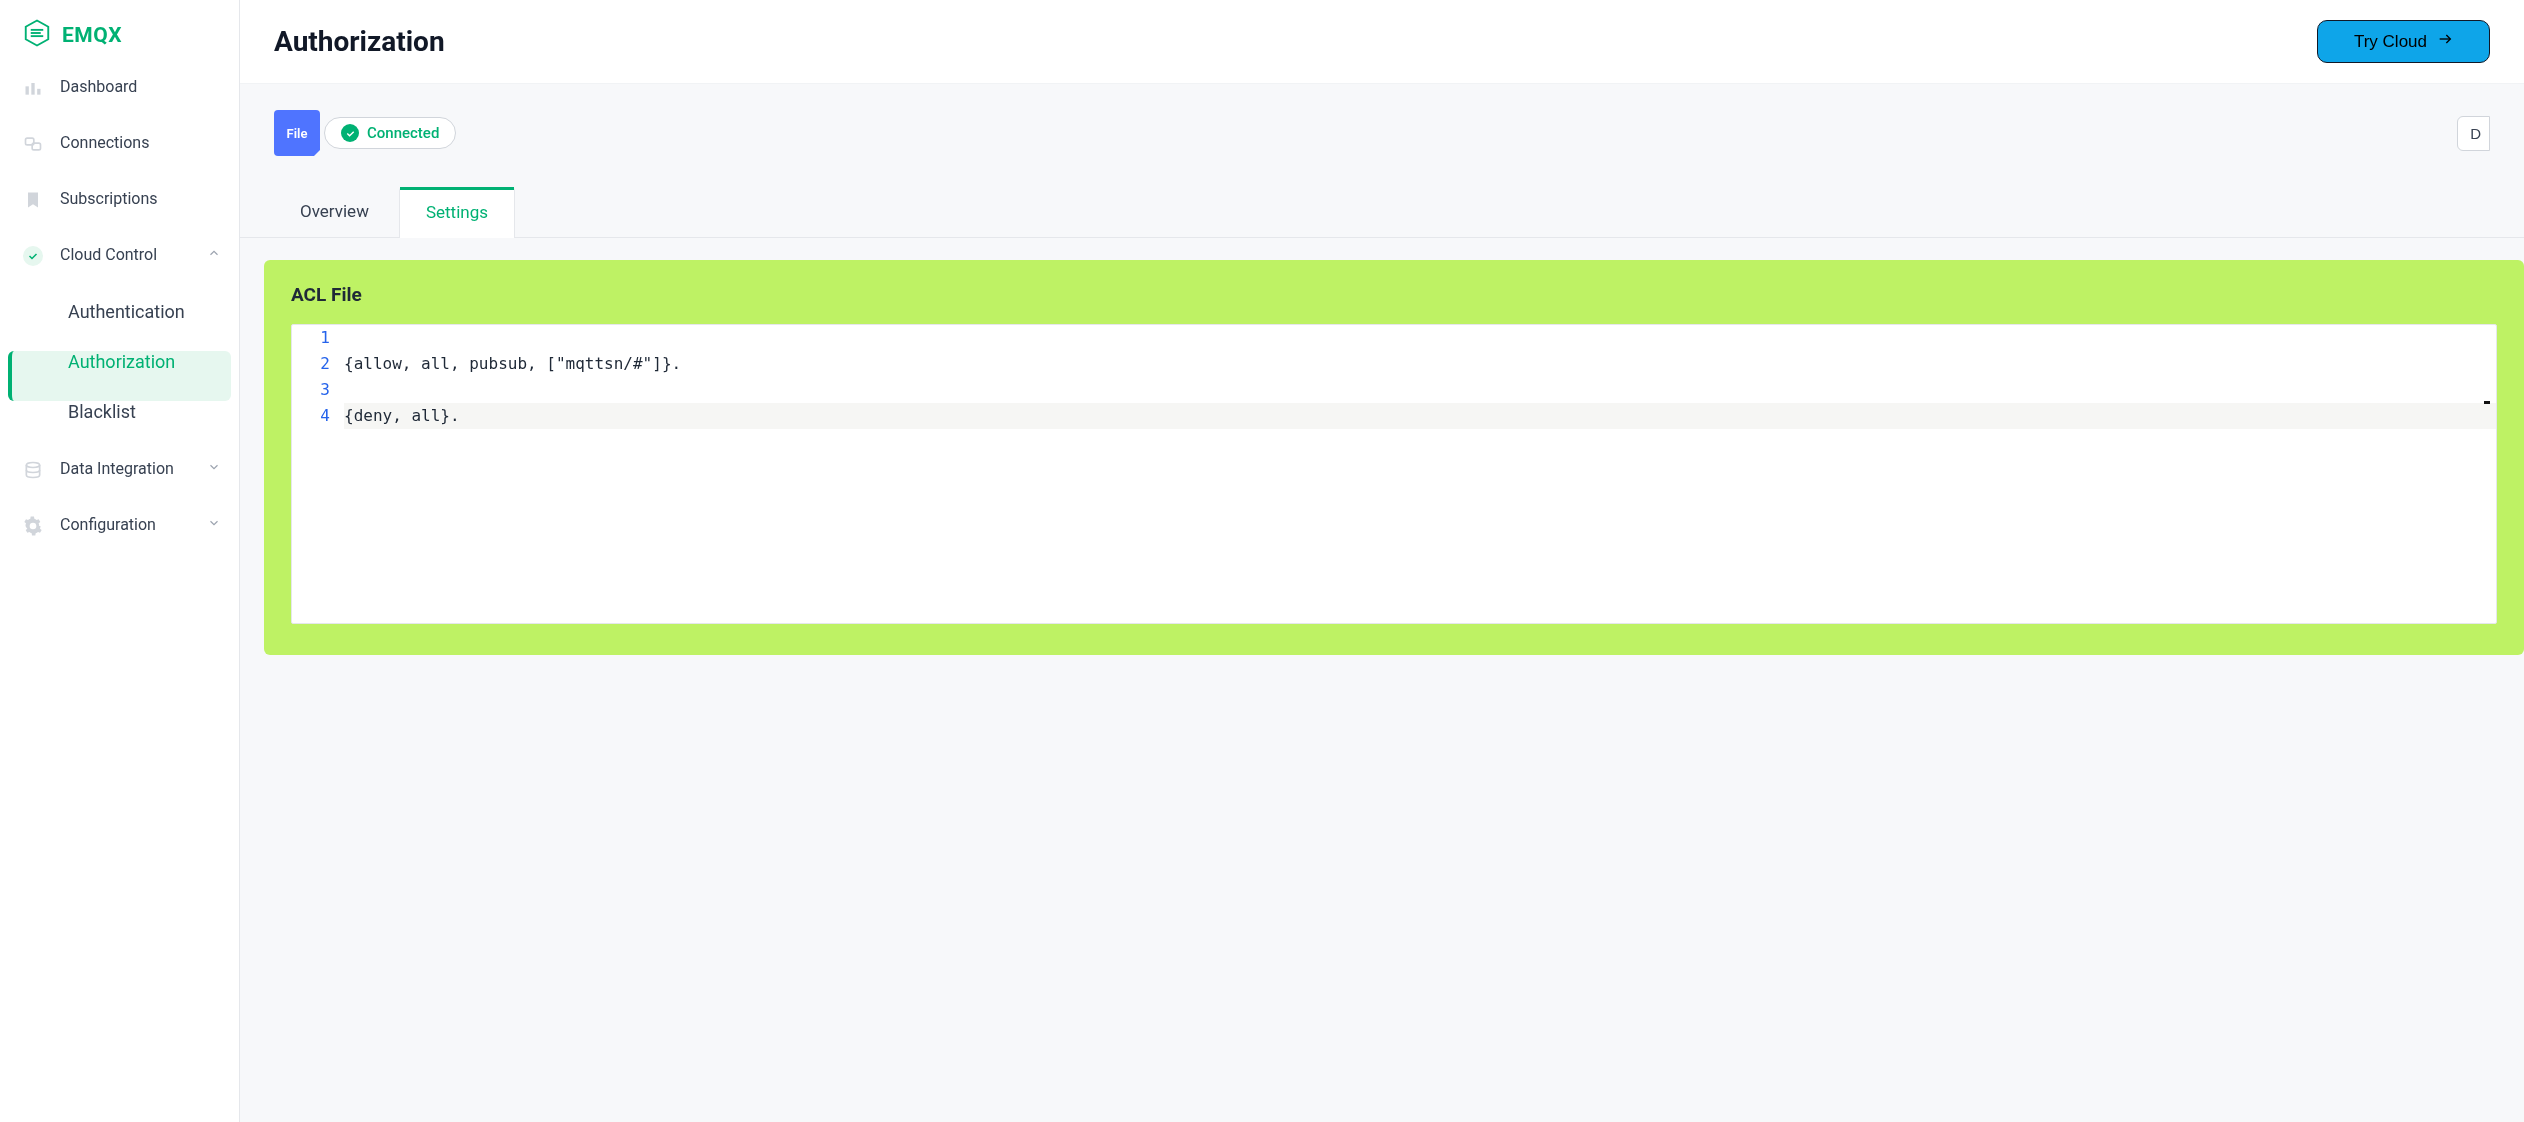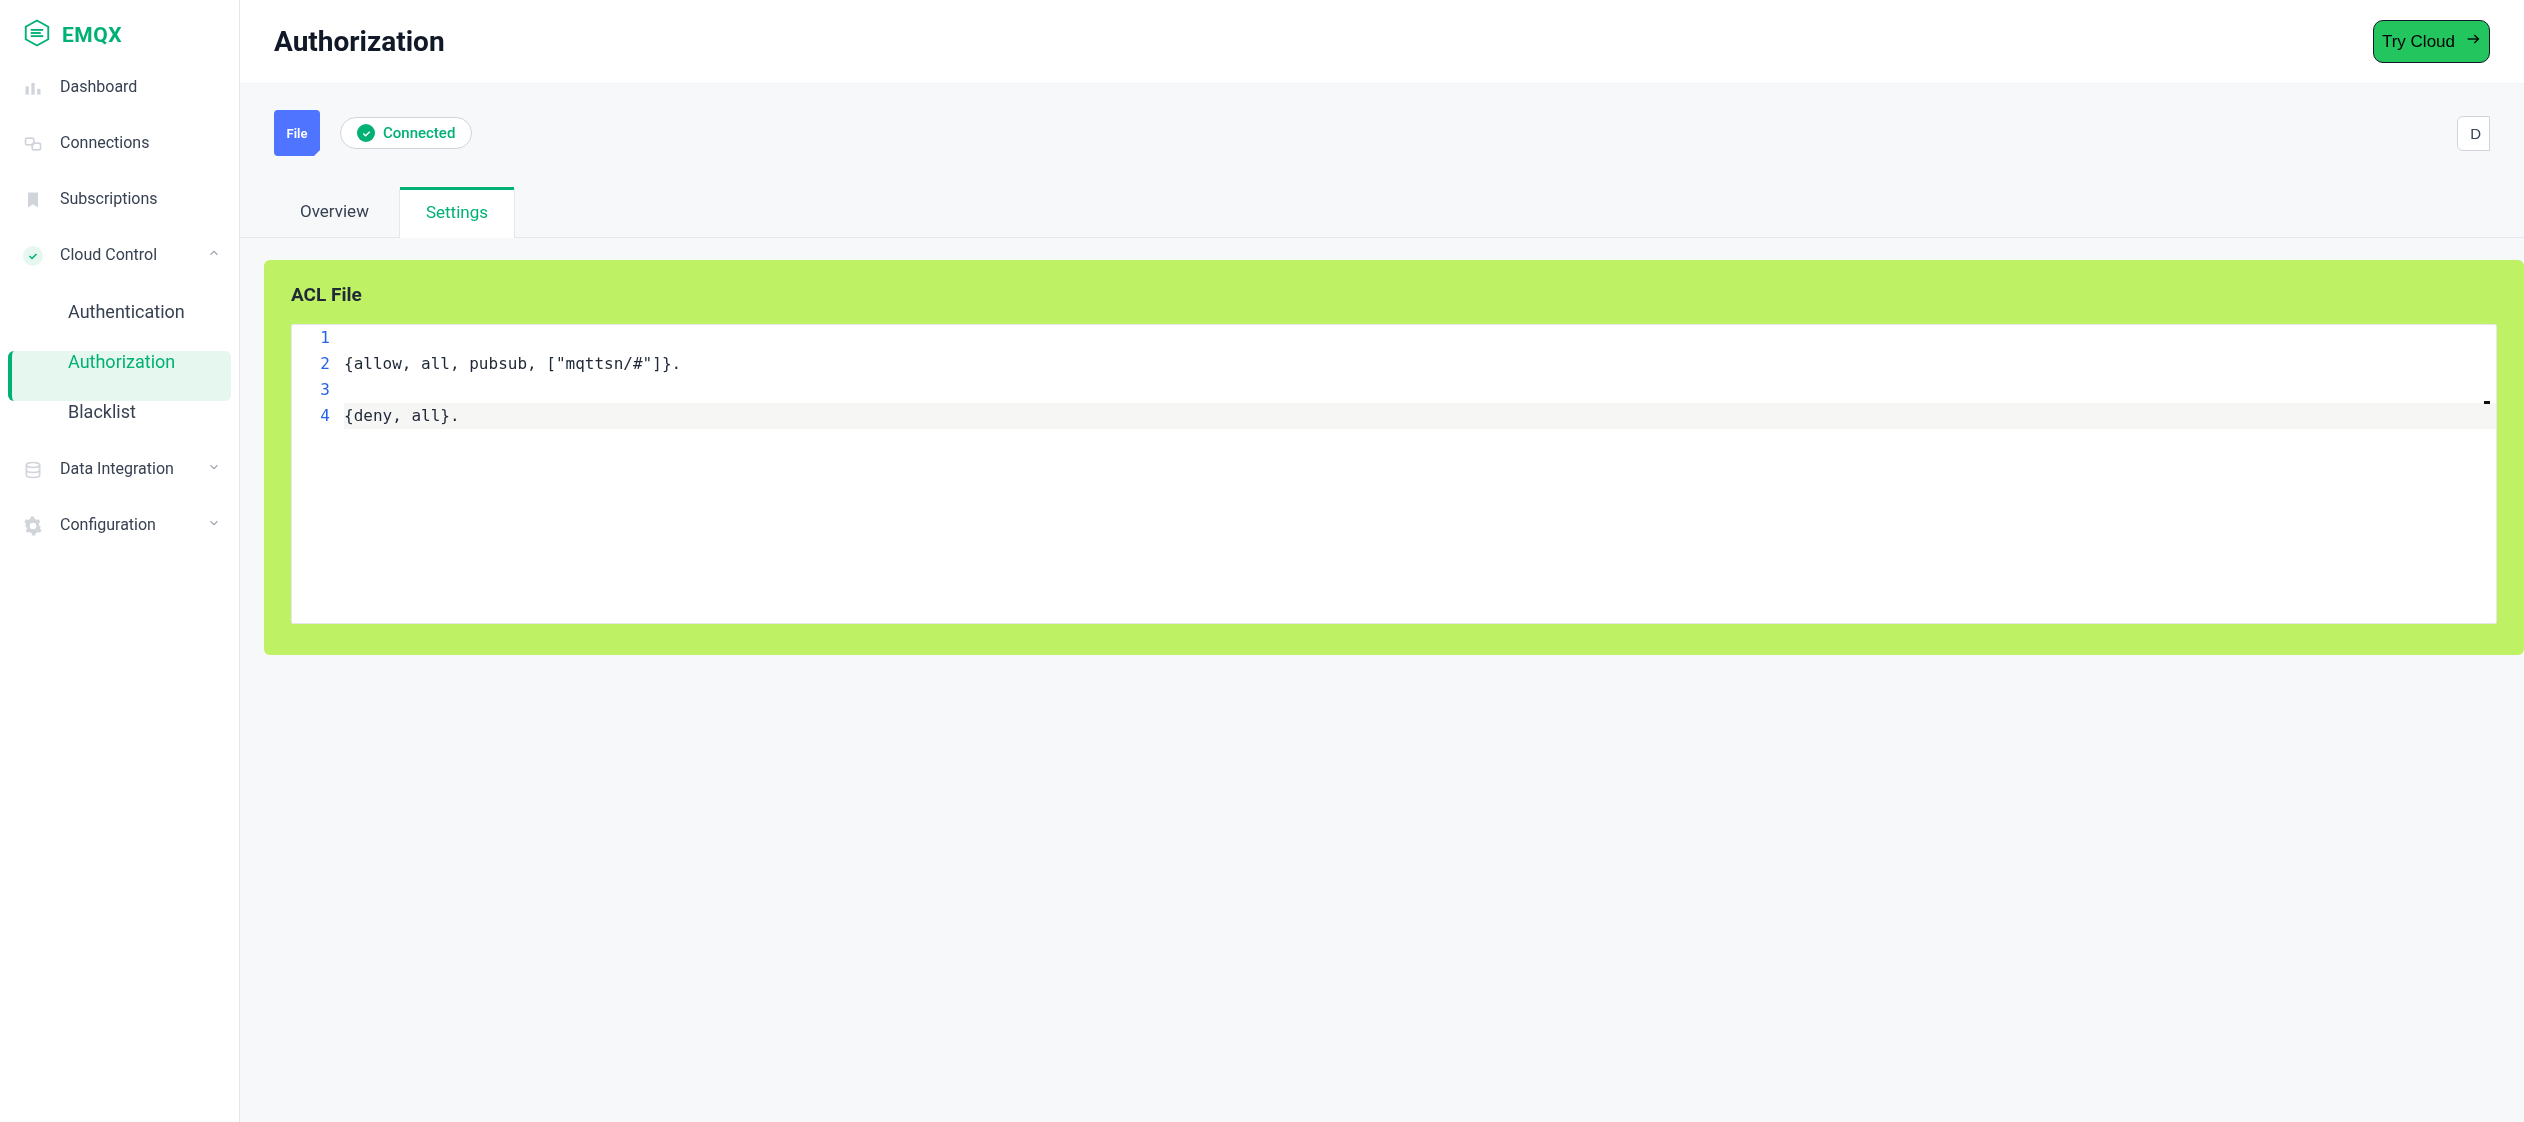--- a/index.html
+++ b/index.html
@@ -56,29 +56,29 @@
   
   .main { flex: 1; display: flex; flex-direction: column; background: #fff; overflow: hidden; }
   .page-header {
     display: flex; align-items: center; justify-content: space-between;
     padding: 20px 34px; border-bottom: 1px solid #f1f3f5;
   }
   .page-title { font-size: 28px; font-weight: 700; color: #111827; }
   .try-cloud {
     display: inline-flex; align-items: center; gap: 10px;
     border: 1.5px solid #111827; border-radius: 10px;
-    padding: 10px 8px; font-size: 17px; font-weight: 500;
-    background: #22c55e; cursor: pointer;
+    padding: 10px 36px; font-size: 17px; font-weight: 500;
+    background: #0ea5e9; cursor: pointer;
   }
   .try-cloud svg { width: 16px; height: 16px; }
 
   .content-area { background: #f7f8fa; flex: 1; padding: 0; }
 
   .source-row {
-    display: flex; align-items: center; gap: 20px;
+    display: flex; align-items: center; gap: 4px;
     padding: 26px 34px 0 34px;
   }
   .file-chip {
     width: 46px; height: 46px;
     background: #4f74ff; border-radius: 4px;
     display: flex; align-items: center; justify-content: center;
     color: #fff; font-size: 13px; font-weight: 600;
     position: relative;
   }
   .file-chip::after {

